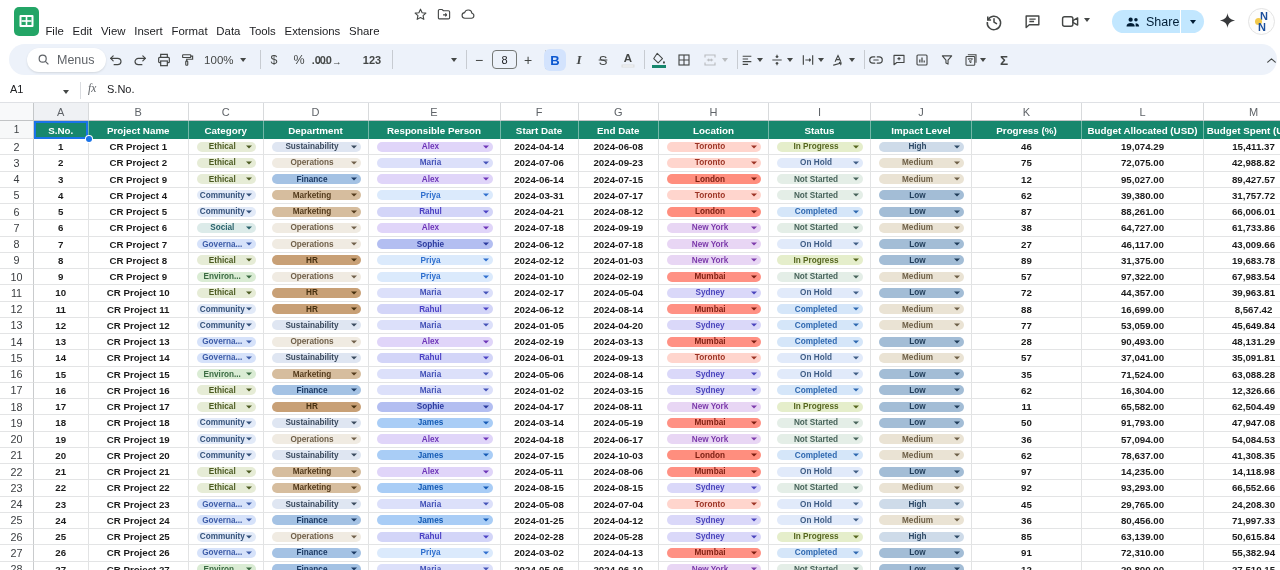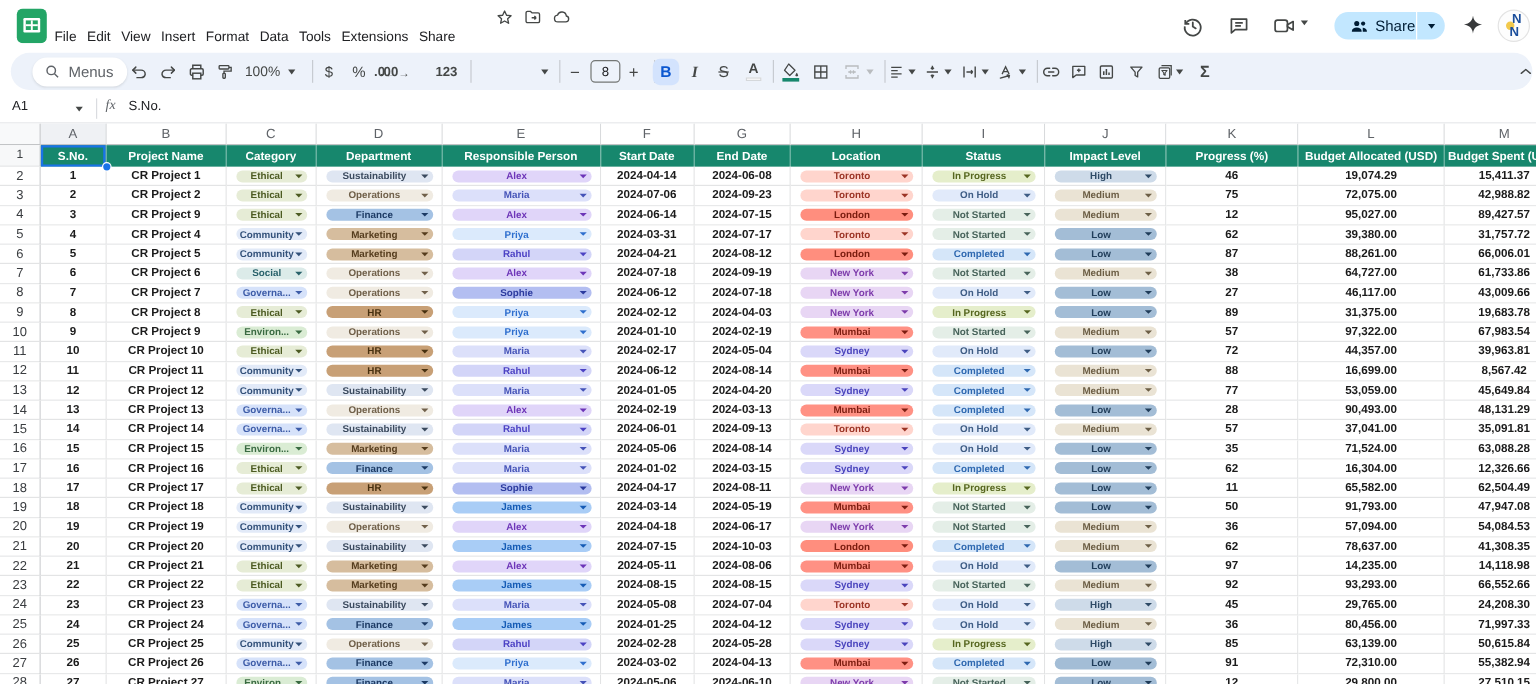--- a/index.html
+++ b/index.html
@@ -715,21 +715,21 @@
               <span class="chip-caret"></span>
             </span>
           </div>
           <div class="dcell w-e">
             <span class="chip" style="background: rgb(219, 234, 252); color: rgb(47, 111, 206); width: calc(100% - 15px); margin: 0px 7px 0px 8px;">
               <span style="transform: translateX(-4px);">Priya</span>
               <span class="chip-caret"></span>
             </span>
           </div>
           <div class="dcell w-f">2024-02-12</div>
-          <div class="dcell w-g">2024-04-03</div>
+          <div class="dcell w-g">2024-01-03</div>
           <div class="dcell w-h">
             <span class="chip" style="background: rgb(232, 214, 244); color: rgb(125, 59, 171); width: calc(100% - 15px); margin: 0px 7px 0px 8px;">
               <span style="transform: translateX(-4px);">New York</span>
               <span class="chip-caret"></span>
             </span>
           </div>
           <div class="dcell w-i">
             <span class="chip" style="background: rgb(229, 238, 203); color: rgb(86, 102, 31); width: calc(100% - 15px); margin: 0px 7px 0px 8px;">
               <span style="transform: translateX(-4px);">In Progress</span>
               <span class="chip-caret"></span>

